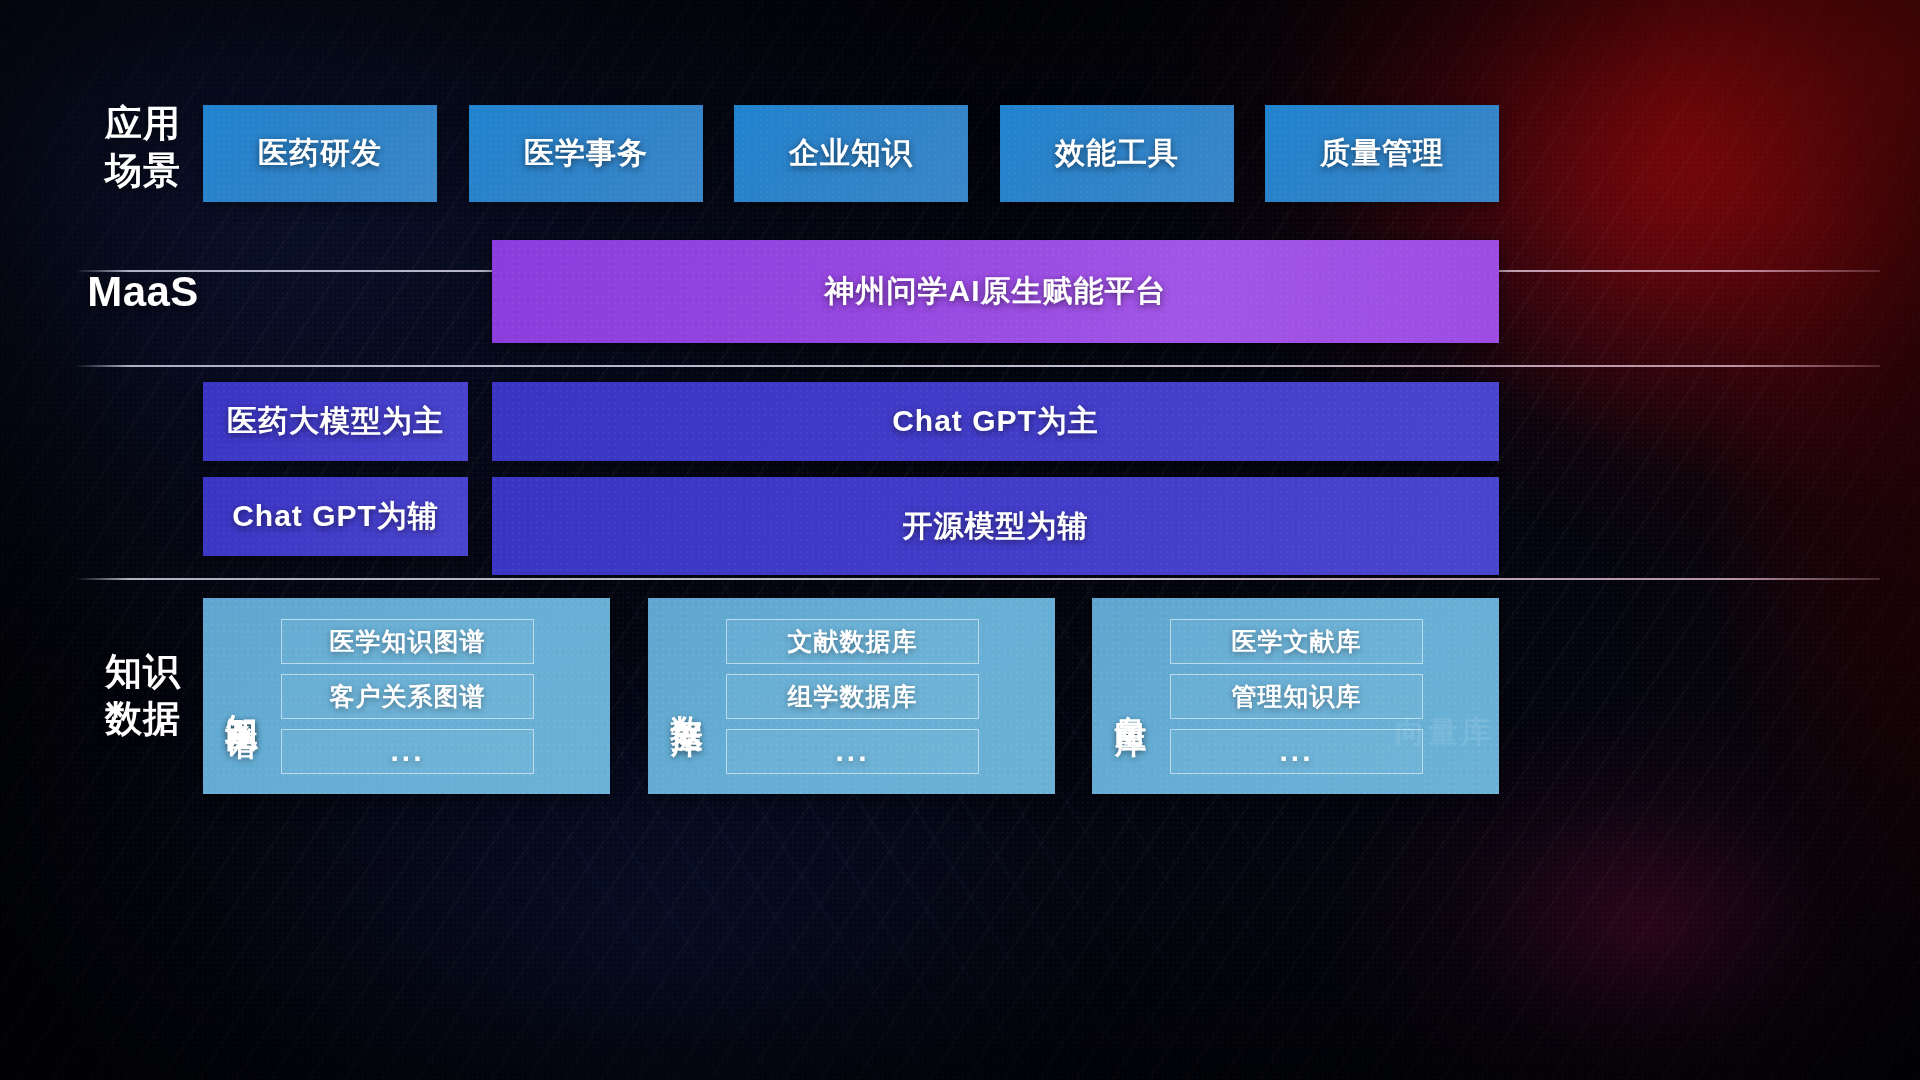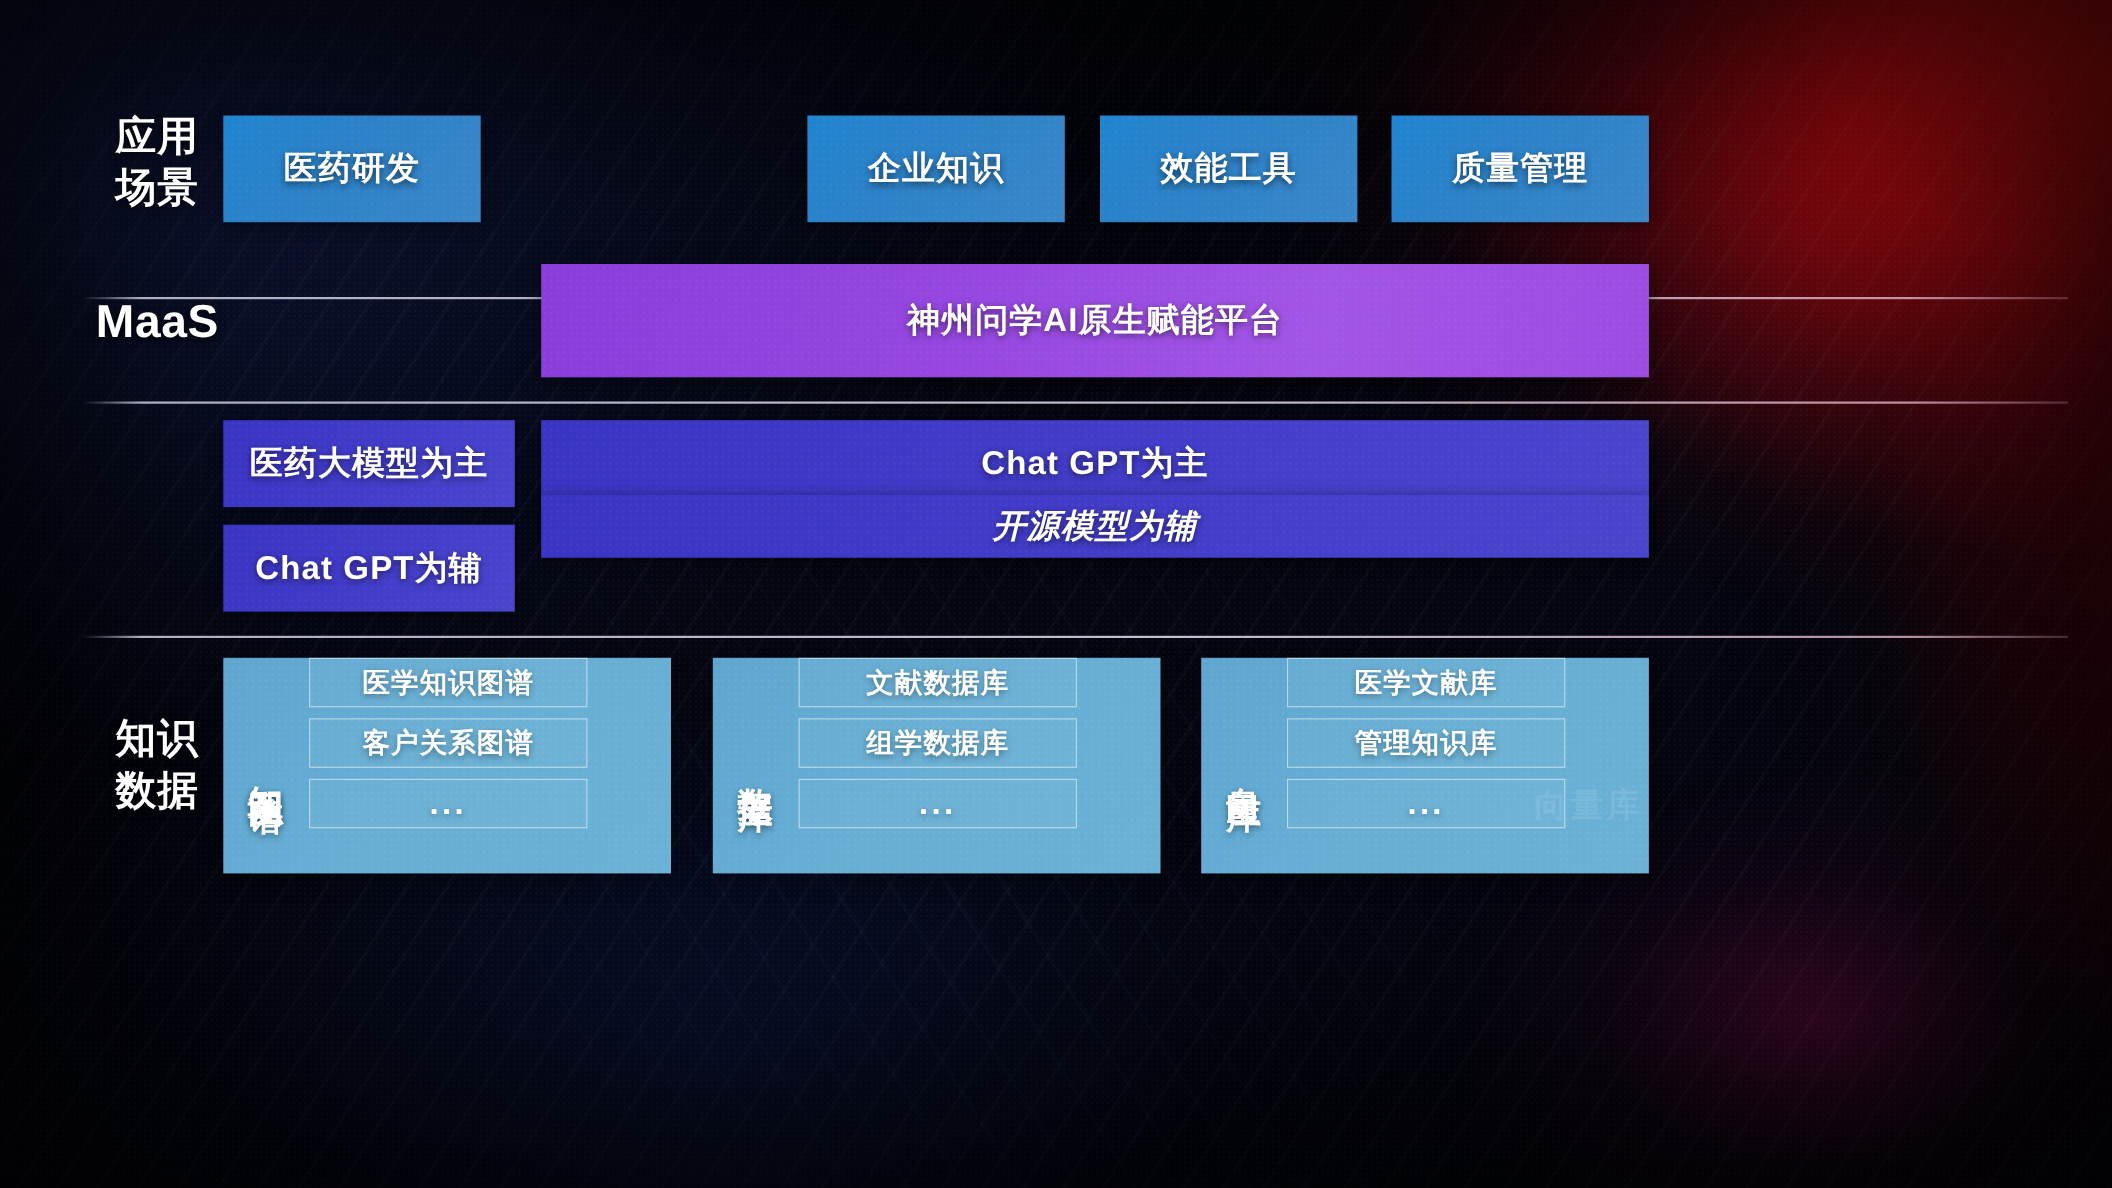--- a/index.html
+++ b/index.html
@@ -117,21 +117,21 @@
     background:linear-gradient(120deg,#3a34c4 0%,#423cc9 50%,#4a45cf 100%);
     font-size:30px; letter-spacing:1px;
     box-shadow:0 3px 14px rgba(0,0,0,.45);
   }
 
   
   .kd-group {
     position:absolute;
     background:linear-gradient(135deg,#5ea6cf 0%,#66aed4 50%,#6bb1d6 100%);
     display:flex;
-    align-items:flex-start;
+    align-items:center;
     box-shadow:0 3px 16px rgba(0,0,0,.5);
   }
   .kd-group::after{
     content:"";
     position:absolute; inset:0;
     background-image: radial-gradient(rgba(255,255,255,.13) 1px, transparent 1px);
     background-size:6px 6px;
     opacity:.5;
     pointer-events:none;
   }
@@ -185,20 +185,23 @@
 </div>
 
 <div id="board">
 
   <div class="row-label" style="top:100px;">应用
 场景</div>
 
   <div class="cell app-box" style="left:203px; top:105px; width:234px; height:97px;">
     <span>医药研发</span>
   </div>
+  <div class="cell app-box" style="left:469px; top:105px; width:234px; height:97px;">
+    <span>医学事务</span>
+  </div>
   <div class="cell app-box" style="left:734px; top:105px; width:234px; height:97px;">
     <span>企业知识</span>
   </div>
   <div class="cell app-box" style="left:1000px; top:105px; width:234px; height:97px;">
     <span>效能工具</span>
   </div>
   <div class="cell app-box" style="left:1265px; top:105px; width:234px; height:97px;">
     <span>质量管理</span>
   </div>
 
@@ -216,21 +219,21 @@
   <div class="cell algo-box" style="left:203px; top:382px; width:265px; height:79px;">
     <span>医药大模型为主</span>
   </div>
   <div class="cell algo-box" style="left:492px; top:382px; width:1007px; height:79px;">
     <span>Chat GPT为主</span>
   </div>
 
   <div class="cell algo-box" style="left:203px; top:477px; width:265px; height:79px;">
     <span>Chat GPT为辅</span>
   </div>
-  <div class="cell algo-box" style="left:492px; top:450px; width:1007px; height:57px;font-style:italic;">
+  <div class="cell algo-box" style="left:492px; top:477px; width:1007px; height:98px;">
     <span>开源模型为辅</span>
   </div>
 
   <div class="divider" style="top:578px;"></div>
 
   <div class="row-label" style="top:648px;">知识
 数据</div>
 
   <div class="kd-group" style="left:203px; top:598px; width:407px; height:196px;">
     <div class="kd-title" style="width:78px; height:100%; display:flex; align-items:center; justify-content:center;">知识图谱</div>

